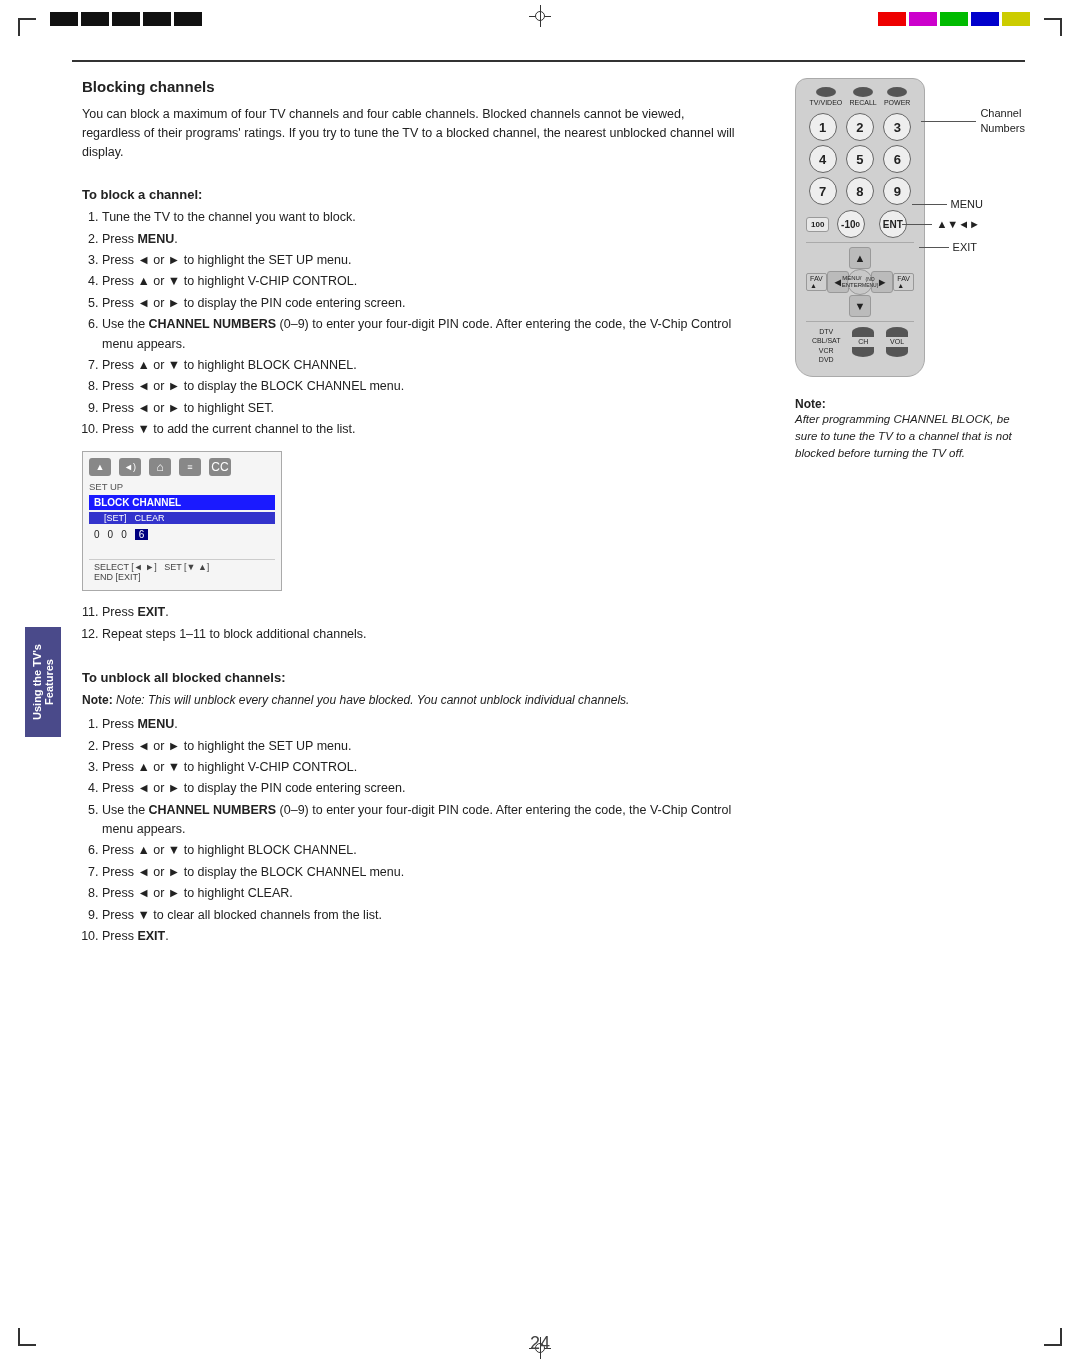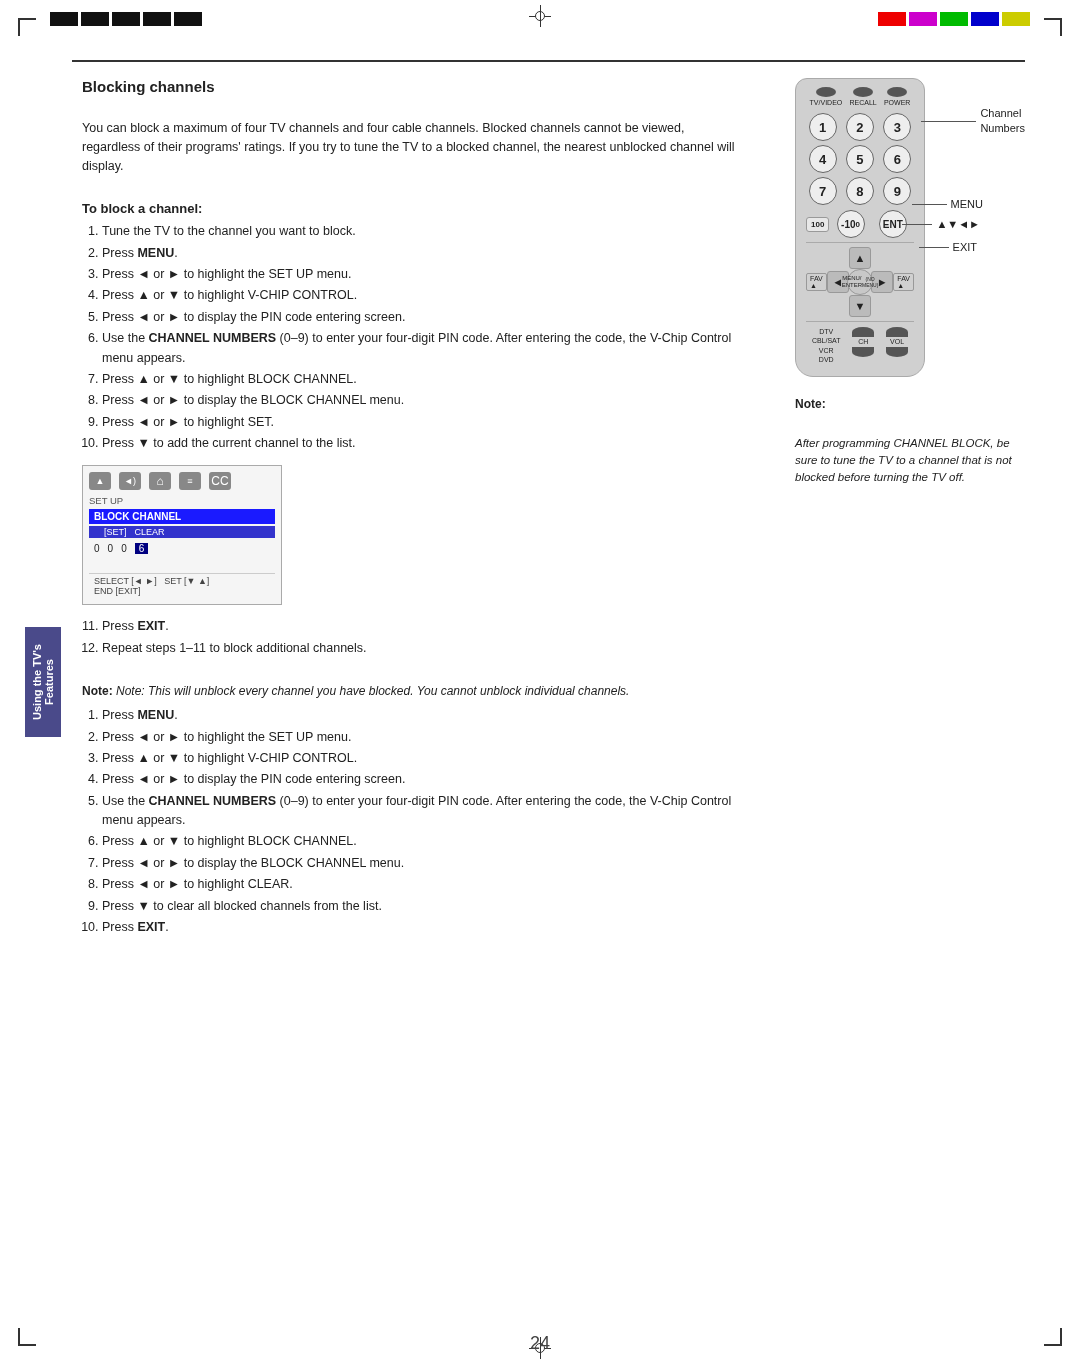--- a/index.html
+++ b/index.html
@@ -107,21 +107,20 @@
     h2 {
       font-size: 15px;
       font-weight: bold;
       margin-bottom: 10px;
     }
 
     p {
       font-size: 12.5px;
       line-height: 1.5;
       margin-bottom: 8px;
-      margin-top: 24px;
     }
 
     .sub-heading {
       font-size: 13px;
       font-weight: bold;
       margin-top: 26px;
       margin-bottom: 6px;
     }
 
     ol {
@@ -424,20 +423,21 @@
         <div class="screen-bottom-row">
           SELECT [◄ ►]&nbsp;&nbsp; SET [▼ ▲]<br>END [EXIT]
         </div>
       </div>
 
       <ol start="11">
         <li>Press <span class="bold">EXIT</span>.</li>
         <li>Repeat steps 1–11 to block additional channels.</li>
       </ol>
 
+      <div class="sub-heading">To unblock all blocked channels:</div>
 
       <p style="font-style:italic; font-size:12px; margin-bottom:6px;">
         <span class="bold" style="font-style:normal;">Note:</span> <span>Note: This will unblock every channel you have blocked. You cannot unblock individual channels.</span>
       </p>
 
       <ol>
         <li>Press <span class="bold">MENU</span>.</li>
         <li>Press ◄ or ► to highlight the SET UP menu.</li>
         <li>Press ▲ or ▼ to highlight V-CHIP CONTROL.</li>
         <li>Press ◄ or ► to display the PIN code entering screen.</li>

